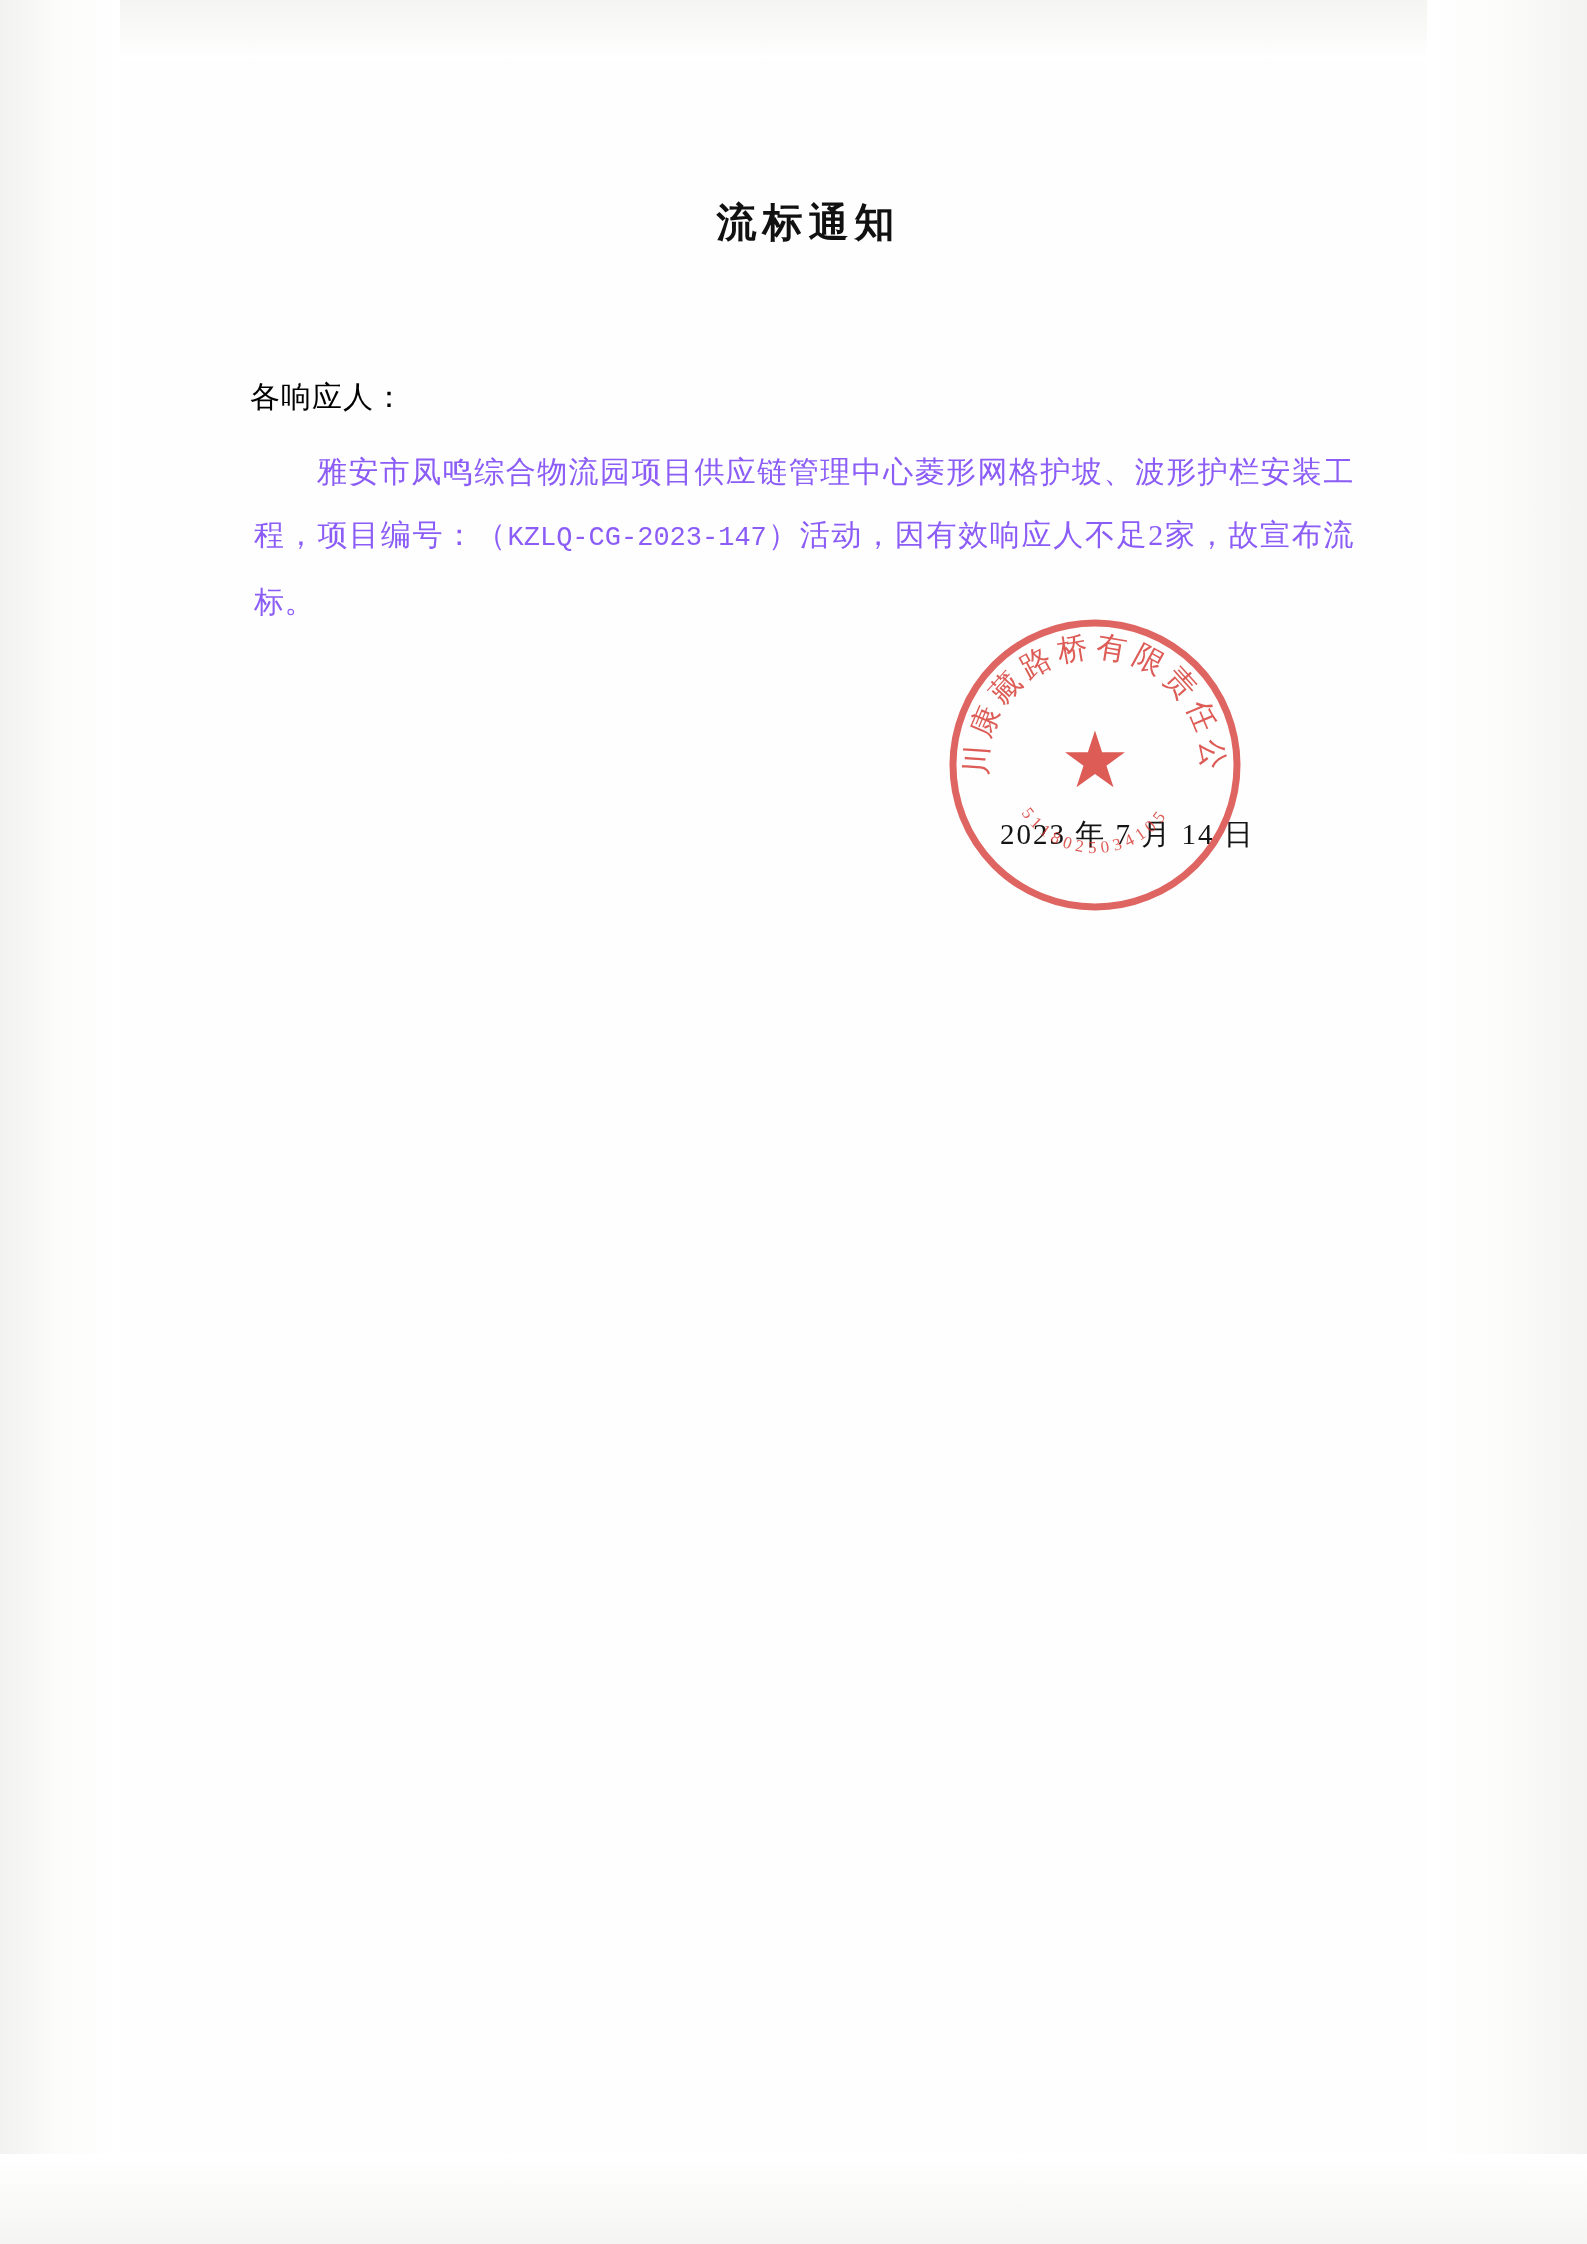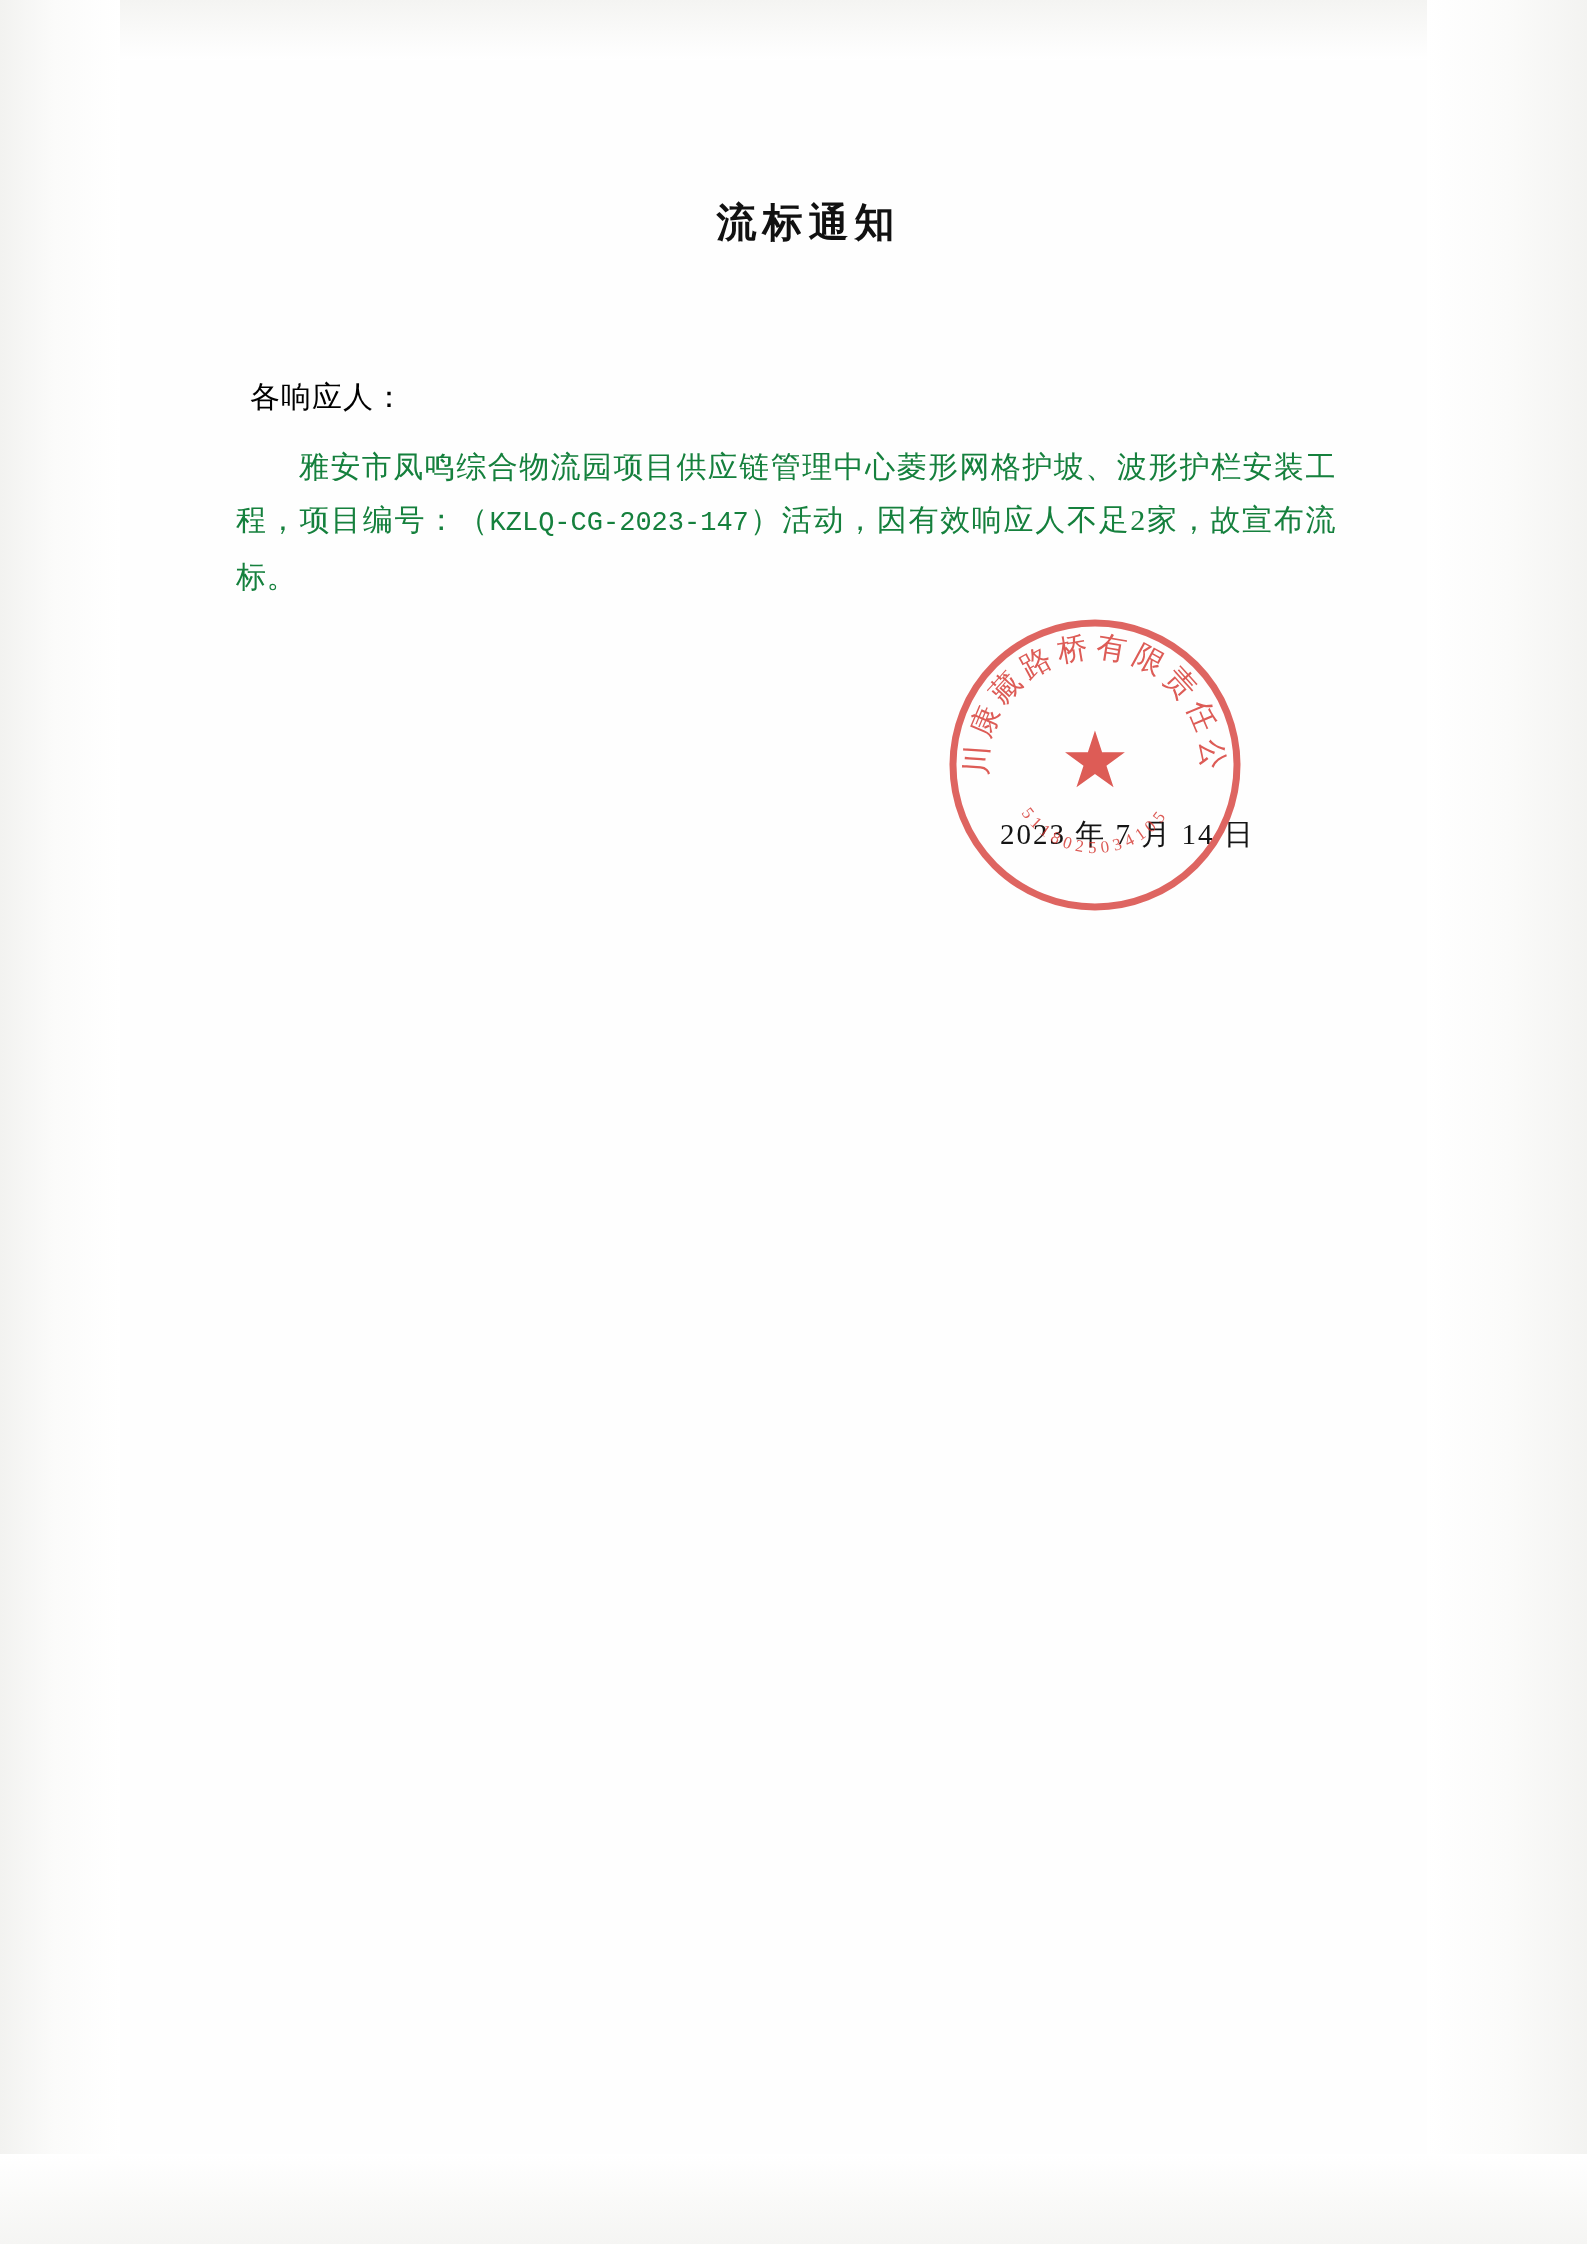--- a/index.html
+++ b/index.html
@@ -65,26 +65,26 @@
     position: absolute;
     left: 250px;
     top: 377px;
     font-size: 30px;
     color: #000000;
     letter-spacing: 1px;
   }
 
   .body-block {
     position: absolute;
-    left: 236px;
+    left: 254px;
     top: 440px;
     width: 1100px;
     font-size: 30px;
-    line-height: 53px;
-    color: #15803d;
+    line-height: 63px;
+    color: #8b5cf6;
     text-align: justify;
     letter-spacing: 0.5px;
   }
   .body-block .indent {
     display: inline-block;
     width: 62px;
   }
   .mono {
     font-family: "Liberation Mono", "DejaVu Sans Mono", monospace;
     font-size: 27px;

